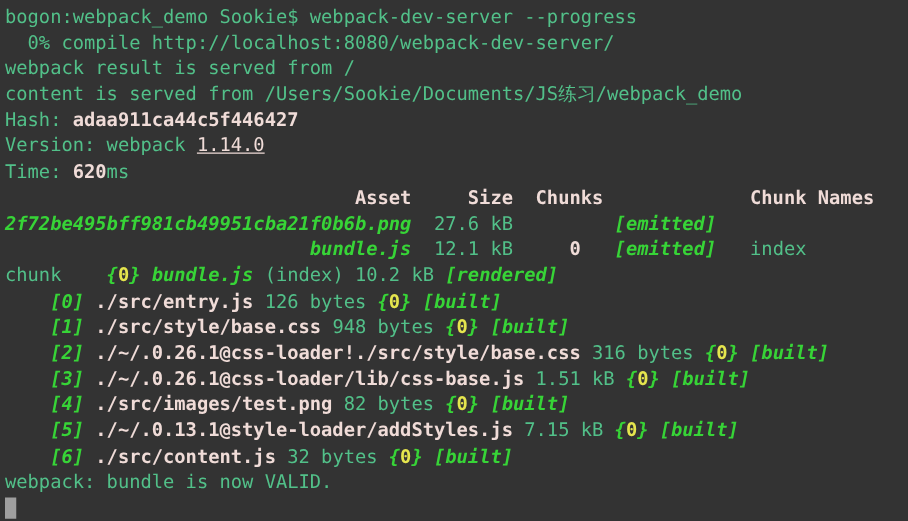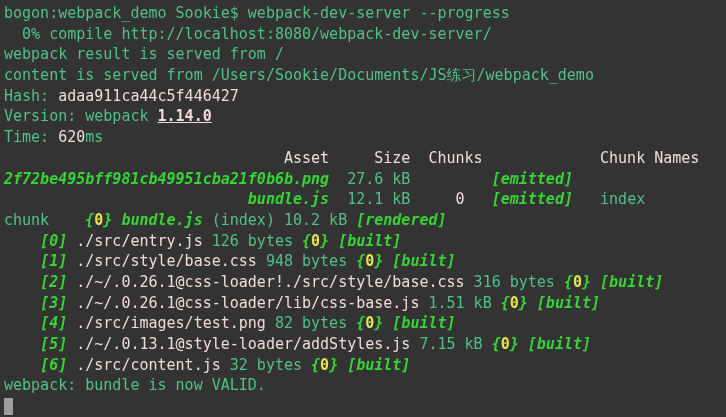--- a/index.html
+++ b/index.html
@@ -22,22 +22,22 @@
     line-height: 20.7px;
     white-space: pre;
     overflow: hidden;
   }
   .terminal-line {
     height: 20.7px;
   }
   .st-green          { color: var(--c-green); }
   .st-lime           { color: var(--c-lime);   font-weight: bold; font-style: italic; }
   .st-yellow         { color: var(--c-yellow); font-weight: bold; }
-  .st-white          { color: var(--c-white);  font-weight: normal; }
-  .st-white_underline{ color: var(--c-white);  font-weight: bold; text-decoration: underline; }
+  .st-white          { color: var(--c-white);  font-weight: bold; }
+  .st-white_underline{ color: var(--c-white);  font-weight: normal; text-decoration: underline; }
   .terminal-cursor {
     display: inline-block;
     width: 9px;
     height: 17px;
     margin-top: 2px;
     background: var(--c-cursor);
     vertical-align: top;
   }
 </style>
 </head>

